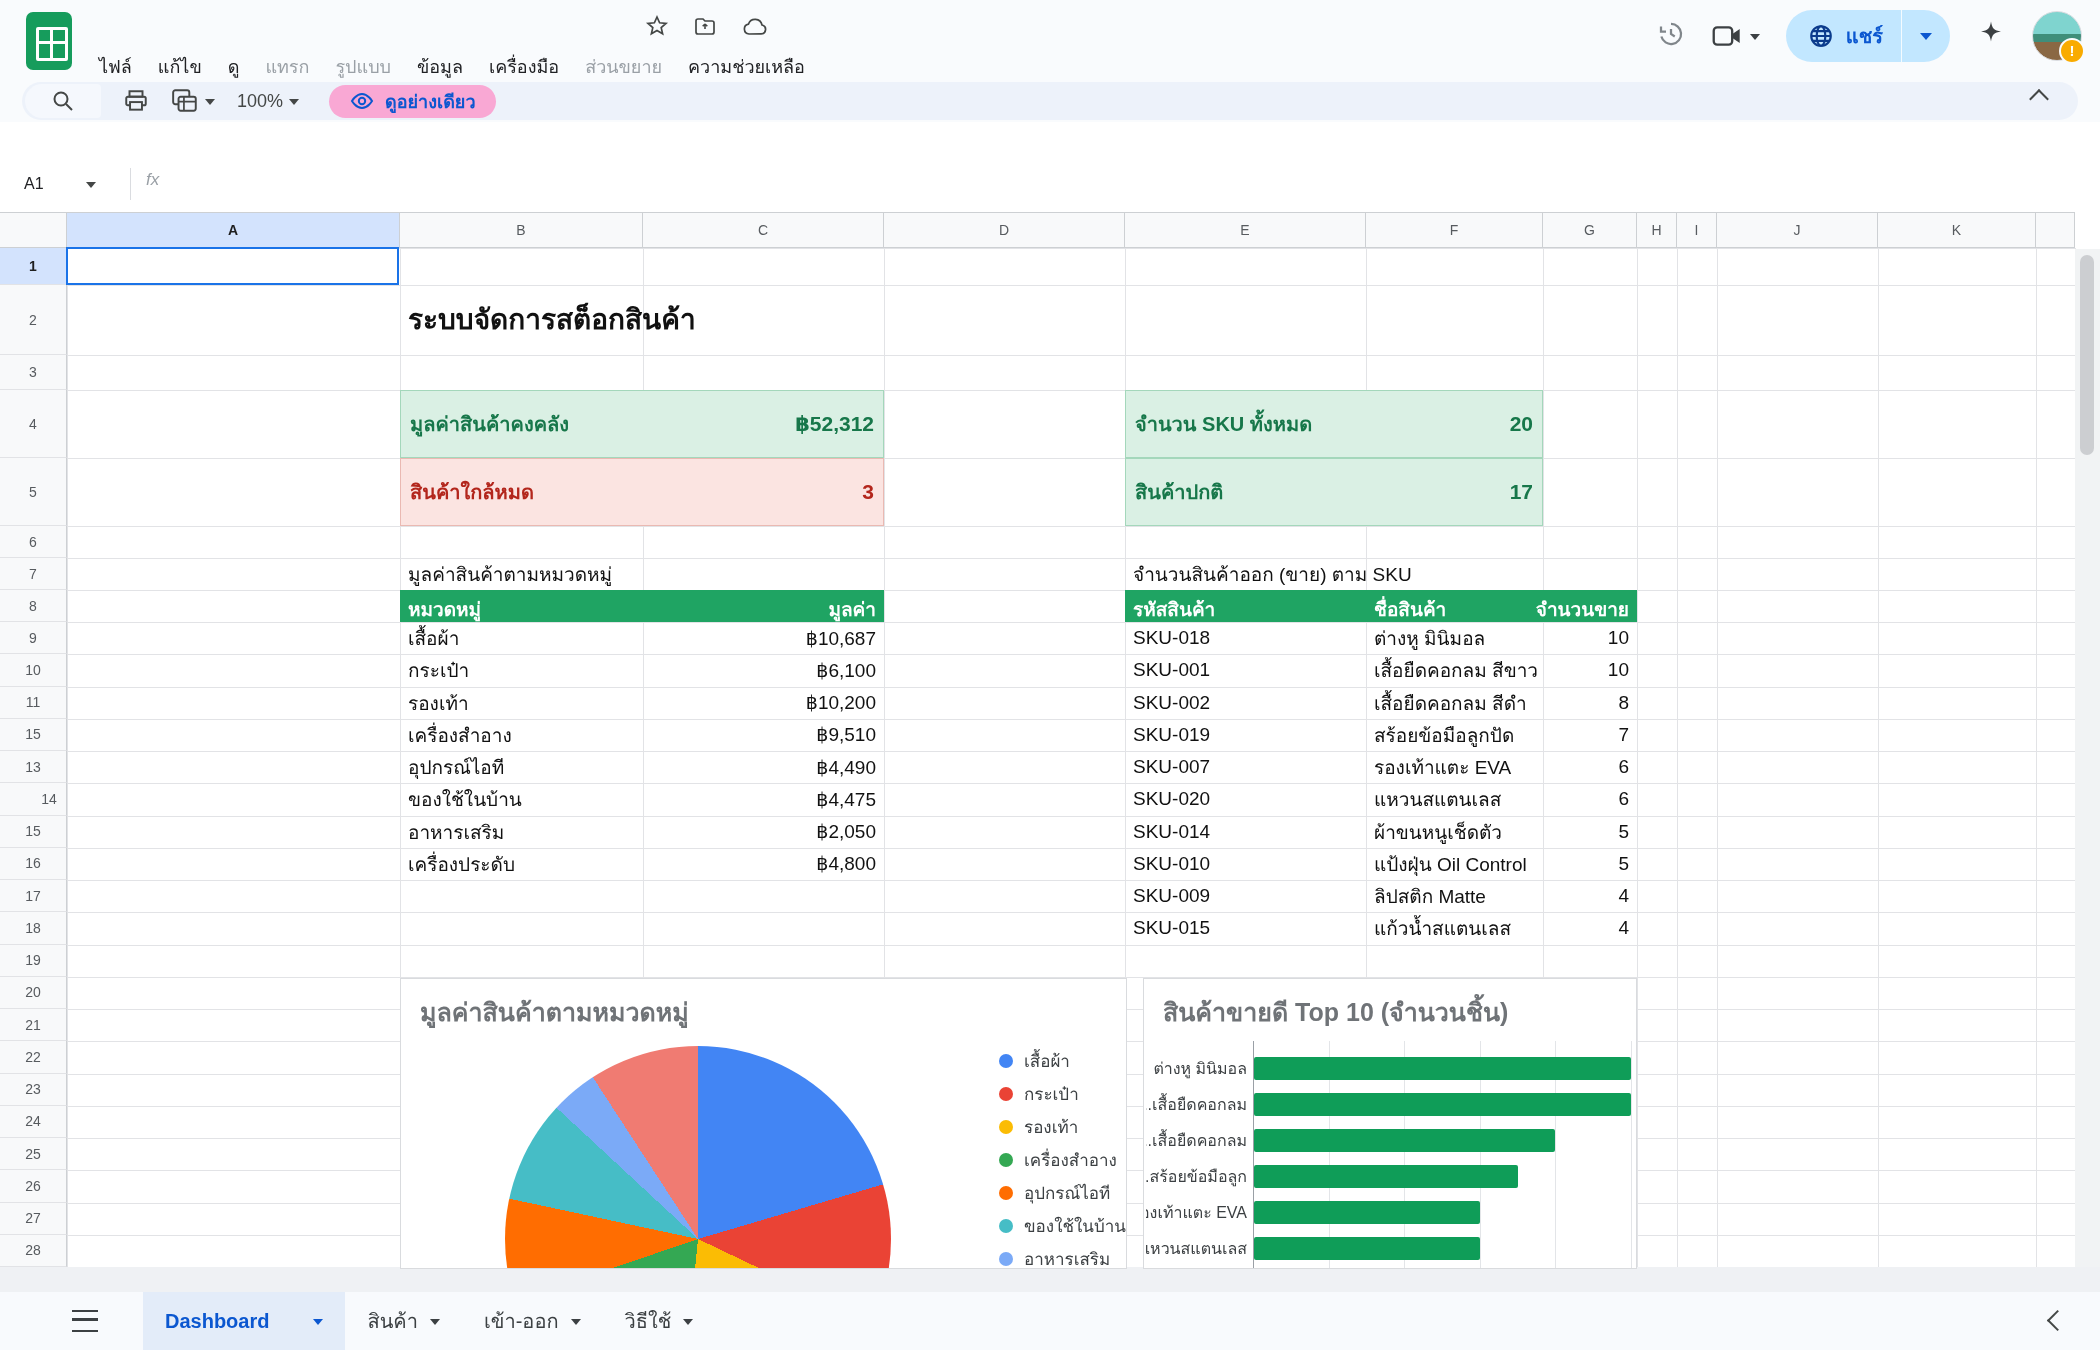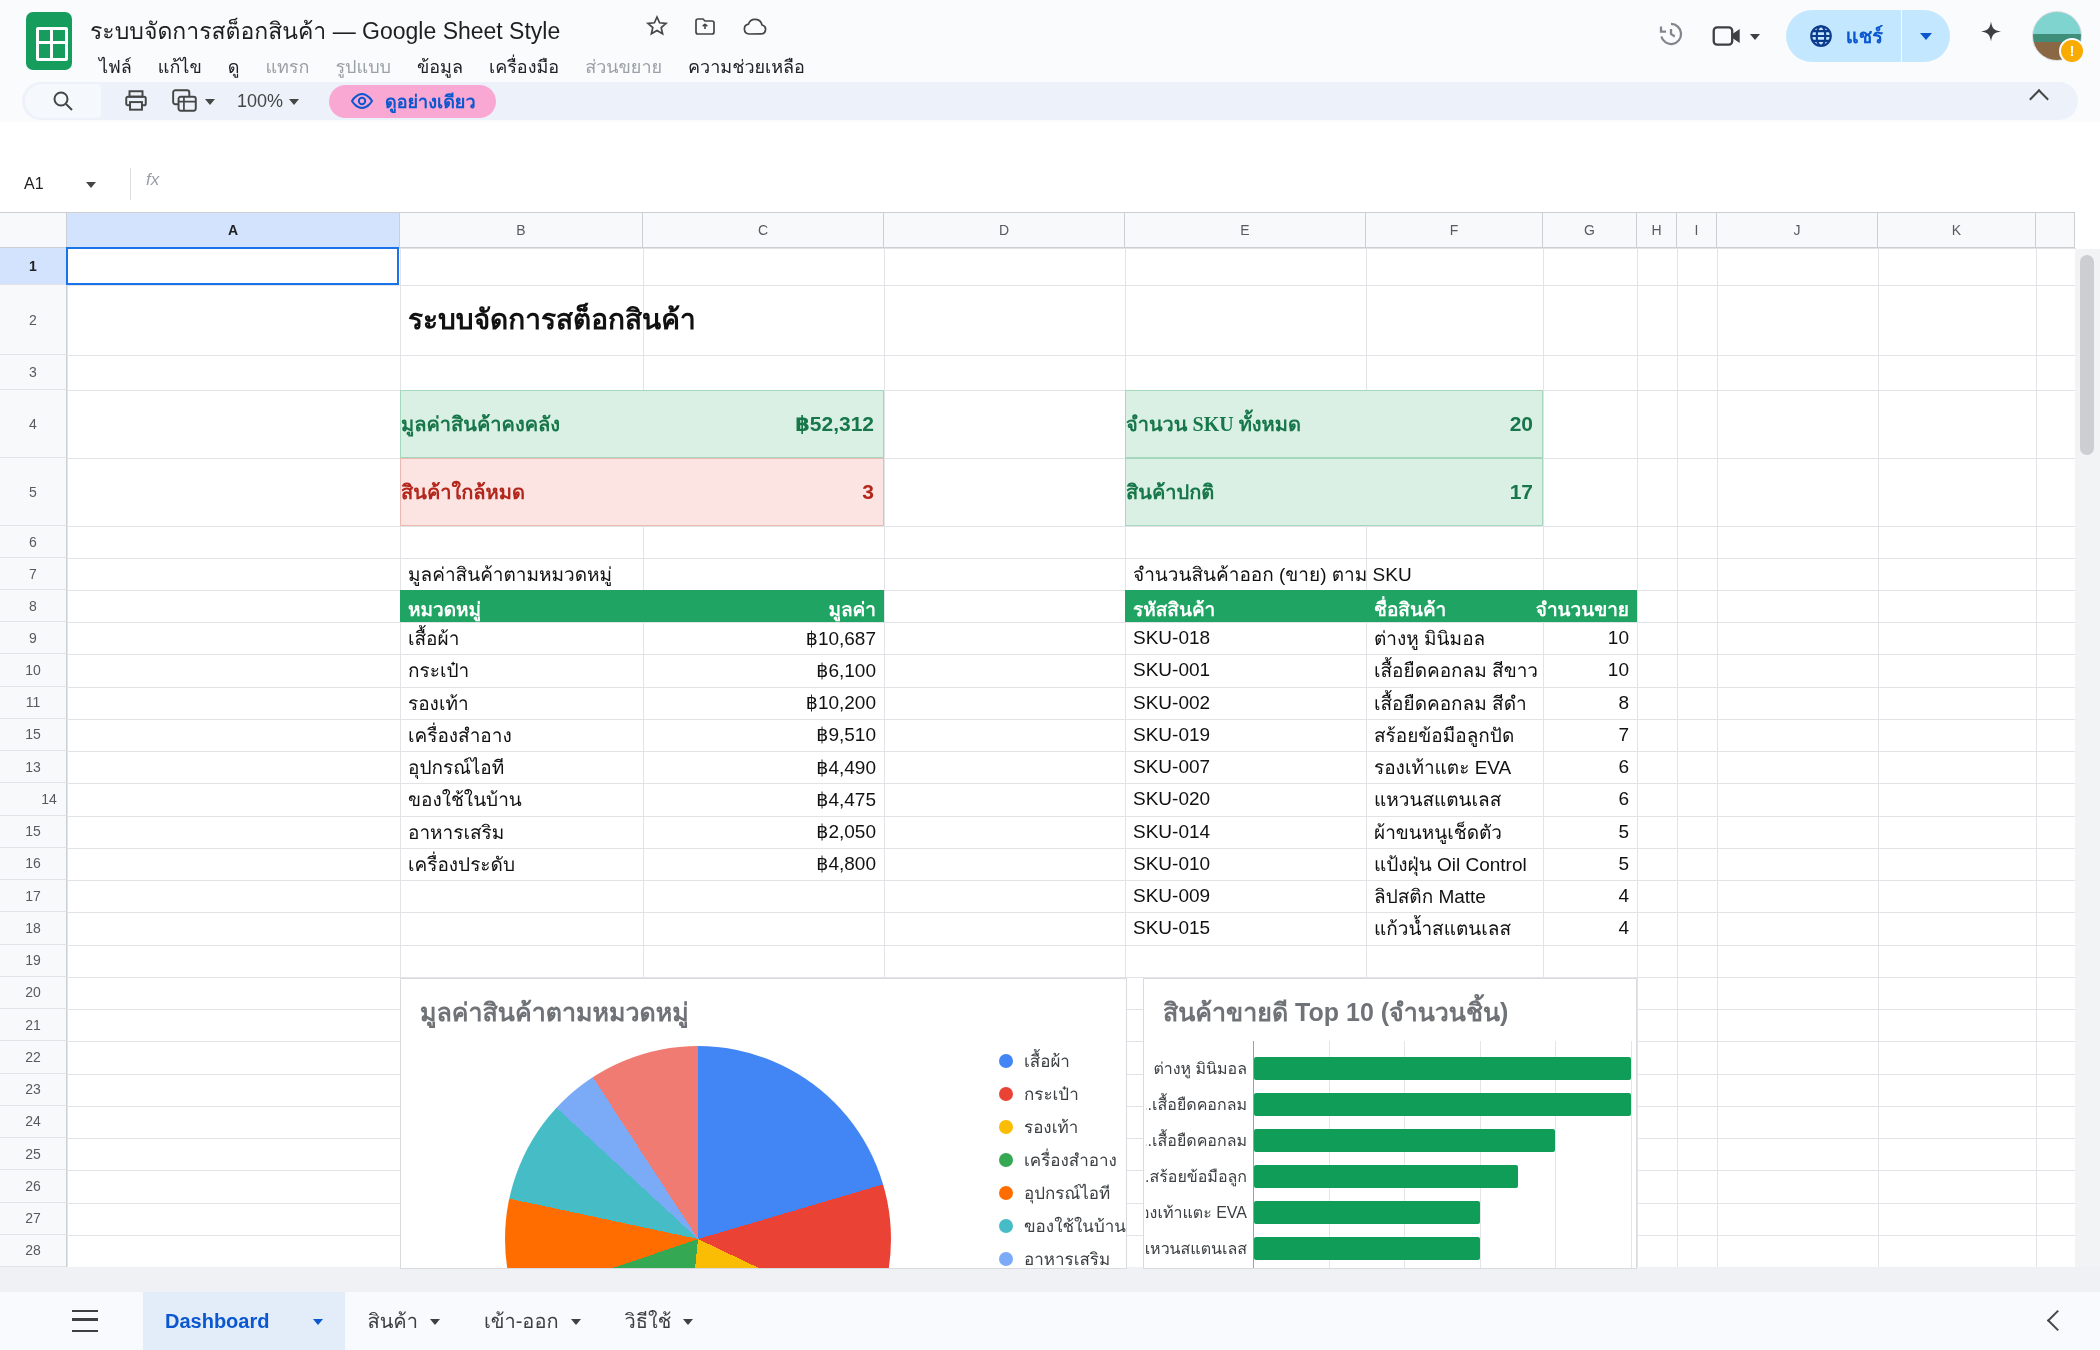--- a/index.html
+++ b/index.html
@@ -54,21 +54,21 @@
   .colhdr.sel{background:#d3e3fd;color:#1f1f1f;font-weight:bold;}
   .rowhdr{left:0;width:67px;background:#f8f9fa;border-right:1px solid #cdd0d3;border-bottom:1px solid #e2e3e6;
           box-sizing:border-box;color:#575b5f;font-size:14px;display:flex;align-items:center;justify-content:center;}
   .rowhdr.sel{background:#d3e3fd;color:#1f1f1f;font-weight:bold;}
   .vline{width:1px;background:#e2e3e6;top:248px;}
   .hline{height:1px;background:#e2e3e6;left:67px;}
   #a1-sel{left:66px;top:247px;width:333px;height:38px;border:2px solid #1a73e8;box-sizing:border-box;background:#fff;}
   #sheet-heading{left:408px;top:297px;font-size:28px;font-weight:bold;color:#111;}
   
   .kpi{box-sizing:border-box;display:flex;align-items:center;font-weight:bold;font-size:20px;}
-  .kpi .lab{font-family:Liberation Serif, serif;}
+  .kpi .lab{padding-left:9px;}
   .kpi .val{position:absolute;right:9px;font-size:21px;}
   .kpi.green{background:#daf0e4;border:1px solid #a4d7bb;color:#17774a;}
   .kpi.red{background:#fbe4e1;border:1px solid #eab9b2;color:#b3261c;}
   
   .tbl-title{font-size:19px;color:#111;display:flex;align-items:center;}
   .tbl-hdr{background:#1fa463;color:#fff;font-weight:bold;font-size:19px;overflow:hidden;}
   .cellspan{position:absolute;font-size:19px;color:#111;display:flex;align-items:center;height:32px;}
   .cellspan.r{justify-content:flex-end;}
   
   .chart-card{background:#fff;border:1px solid #d9dbde;box-sizing:border-box;overflow:hidden;z-index:5;}
@@ -95,21 +95,20 @@
 </style>
 </head>
 <body>
 
 <div id="app">
 
   <div id="topbar" class="abs">
     <div id="logo" class="abs">
         <div class="grid"></div>
       </div>
-    <div id="doc-title" class="abs">ระบบจัดการสต็อกสินค้า — Google Sheet Style</div>
     <div class="abs" style="left:645px;top:14px;">
       <svg width="24" height="24" viewBox="0 0 24 24">
           <path d="M12 3l2.6 5.8 6.4.6-4.8 4.2 1.4 6.2-5.6-3.3-5.6 3.3 1.4-6.2L3 9.4l6.4-.6z" fill="none" stroke="#444746" stroke-width="1.7"></path>
         </svg>
     </div>
     <div class="abs" style="left:693px;top:15px;">
       <svg width="24" height="24" viewBox="0 0 24 24">
           <path d="M3 6a2 2 0 012-2h5l2 2h7a2 2 0 012 2v9a2 2 0 01-2 2H5a2 2 0 01-2-2z" fill="none" stroke="#444746" stroke-width="1.7"></path>
           <path d="M12 9v5m0-5l-2.3 2.3M12 9l2.3 2.3" stroke="#444746" stroke-width="1.6" fill="none"></path>
         </svg>

